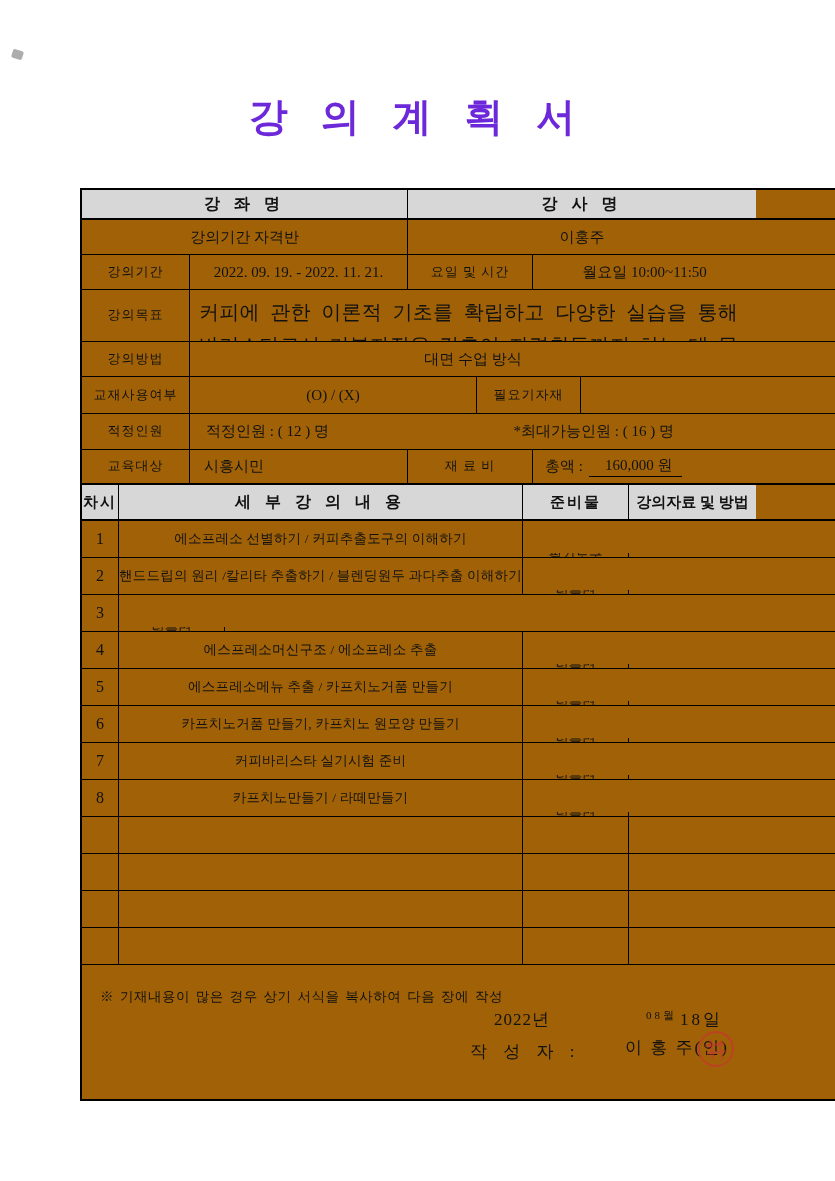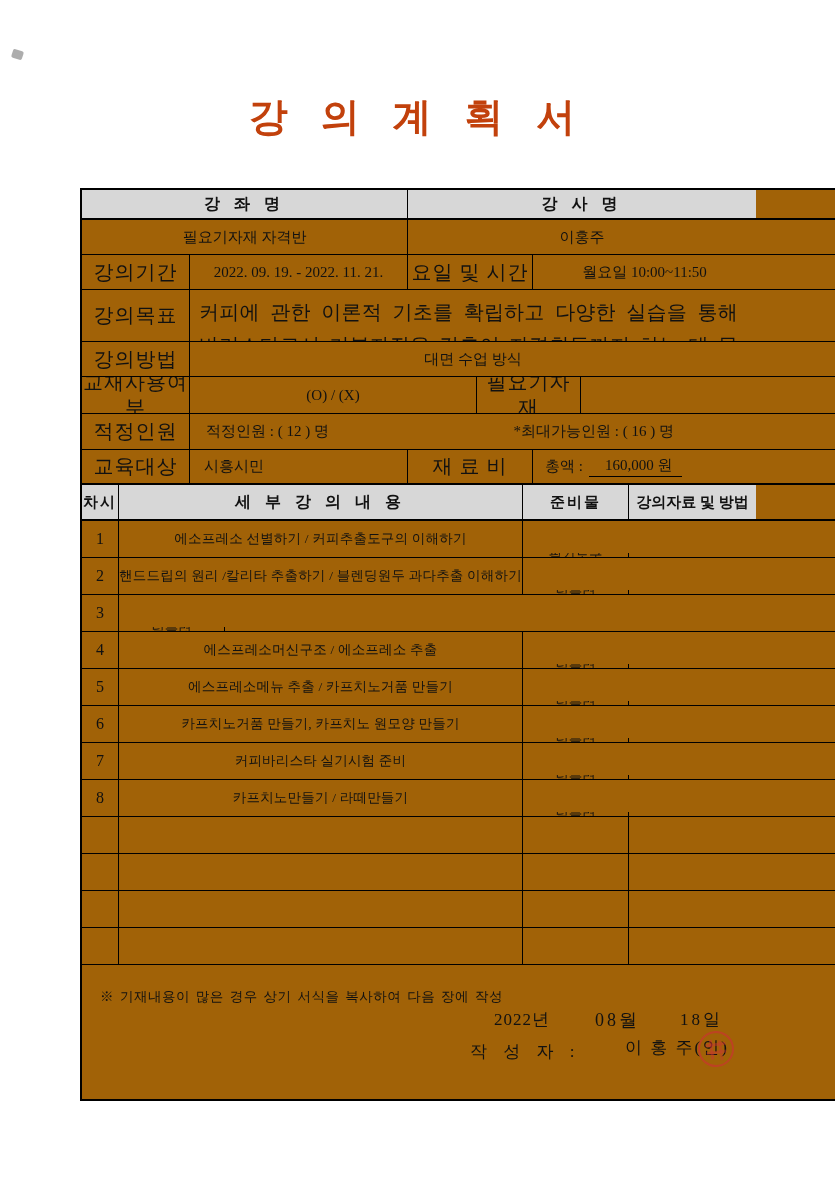--- a/index.html
+++ b/index.html
@@ -7,38 +7,38 @@
     position:relative; width:835px; height:1181px; background:#ffffff;
     font-family:"Liberation Serif", serif; color:#111; overflow:hidden;
   }
   .artifact {
     position:absolute; left:12px; top:50px; width:11px; height:9px;
     background:#6a6a6a; opacity:.55; border-radius:2px; transform:rotate(18deg);
   }
   .title {
     position:absolute; top:90px; left:0; width:100%; text-align:center;
     font-family:"Liberation Sans", sans-serif; font-weight:900;
-    font-size:39px; letter-spacing:11px; color:#c2410c; white-space:nowrap;
+    font-size:39px; letter-spacing:11px; color:#6d28d9; white-space:nowrap;
   }
   .doc-table {
     position:absolute; left:80px; top:188px; width:812px;
     border:2px solid #000; box-sizing:border-box; background:#a16207;
   }
   .trow { display:flex; border-bottom:1px solid #000; box-sizing:border-box; }
   .trow.noline { border-bottom:none; }
   .trow.thick { border-bottom-width:2px; }
   .cell {
     box-sizing:border-box; border-right:1px solid #000;
     display:flex; align-items:center; justify-content:center;
     font-size:15px; line-height:1.25; text-align:center; overflow:hidden;
   }
   .cell:last-child { border-right:none; }
   .gray { background:#d7d7d7; }
   .hdr  { font-weight:bold; font-size:16px; letter-spacing:5px; }
-  .lbl  { font-size:20px; letter-spacing:1px; }
+  .lbl  { font-size:13px; letter-spacing:1px; }
   .left { justify-content:flex-start; text-align:left; padding-left:14px; }
   .just {
     display:block; padding:6px 18px 4px 9px; font-size:20px;
     text-align:justify; line-height:1.65; letter-spacing:.2px; word-spacing:3px;
   }
   .h30{height:30px}.h35{height:35px}.h36{height:36px}.h37{height:37px}
   .h52{height:52px}
   .w37{width:37px}.w104{width:104px}.w106{width:106px}.w108{width:108px}
   .w125{width:125px}.w127{width:127px}.w175{width:175px}.w218{width:218px}
   .w223{width:223px}.w287{width:287px}.w326{width:326px}.w348{width:348px}
@@ -47,21 +47,21 @@
   .cap-max { margin-left:auto; margin-right:82px; }
   .fee-cell { justify-content:flex-start; padding-left:12px; white-space:nowrap; }
   .fee-amount { border-bottom:1px solid #000; padding:0 10px 1px 16px; margin-left:6px; }
   .sess-hdr { font-weight:bold; font-size:15px; letter-spacing:2px; }
   .sess-no { font-size:16px; }
   .sess-content { font-size:13.5px; letter-spacing:.2px; }
   .sess-supplies { font-size:13.5px;margin-top:32px; }
   .footer-cell { position:relative; height:134px; display:block; }
   .f-note { position:absolute; left:18px; top:12px; font-size:13.5px; letter-spacing:.5px; word-spacing:2px;margin-top:12px; }
   .f-year  { position:absolute; left:412px; top:44px; font-size:17px; letter-spacing:1px; }
-  .f-month { position:absolute; left:513px; top:44px; font-size:18px; letter-spacing:3px; }
+  .f-month { position:absolute; left:564px; top:44px; font-size:11px; letter-spacing:3px; }
   .f-day   { position:absolute; left:598px; top:44px; font-size:17px; letter-spacing:3px; }
   .f-author-label { position:absolute; left:388px; top:76px; font-size:17px; letter-spacing:6px; }
   .f-author-name  { position:absolute; left:543px; top:72px; font-size:17px; letter-spacing:2px; }
   .f-recipient {
     position:absolute; left:2px; top:96px; font-size:26px; font-weight:bold;
     letter-spacing:1px; color:#000;
   }
   .stamp {
     position:absolute; left:616px; top:66px; width:36px; height:36px;
     border:2px solid rgba(204,51,51,.75); border-radius:50%;
@@ -81,21 +81,21 @@
 
   <div class="title">강 의 계 획 서</div>
 
   <div class="doc-table">
 
     <div class="trow h30 thick">
       <div class="cell w326 gray hdr">강 좌 명</div>
       <div class="cell w348 gray hdr">강 사 명</div>
     </div>
     <div class="trow h35">
-      <div class="cell w326">필요기자재 자격반</div>
+      <div class="cell w326">강의기간 자격반</div>
       <div class="cell w348">이홍주</div>
     </div>
 
     <div class="trow h35">
       <div class="cell w108 lbl">강의기간</div>
       <div class="cell w218">2022. 09. 19. - 2022. 11. 21.</div>
       <div class="cell w125 lbl">요일 및 시간</div>
       <div class="cell w223">월요일 10:00~11:50</div>
     </div>
 

